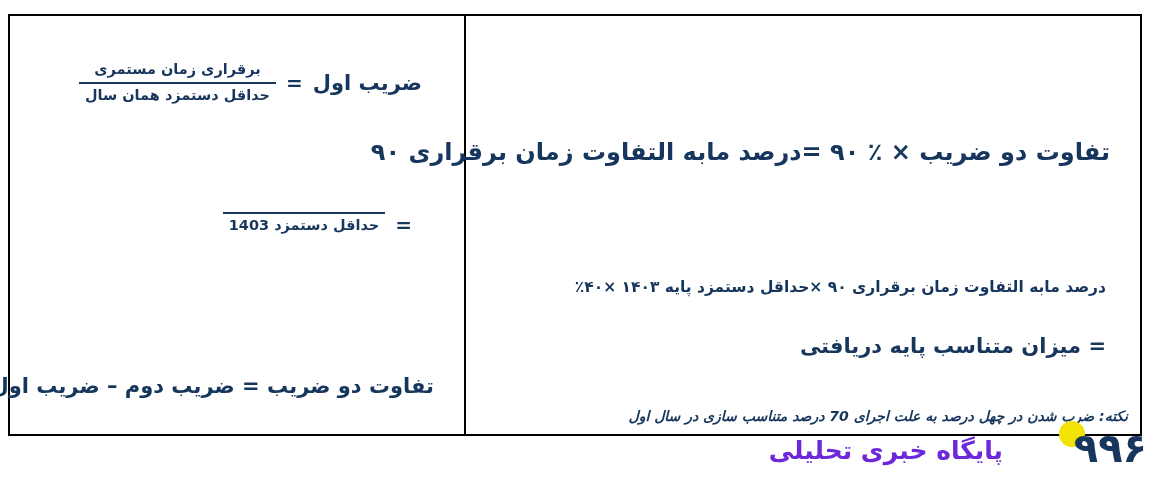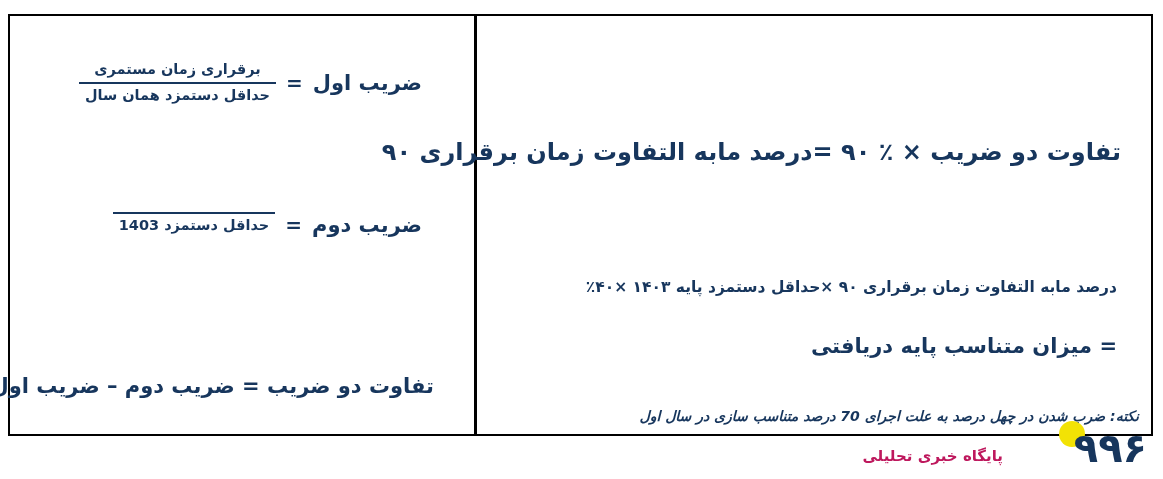--- a/index.html
+++ b/index.html
@@ -28,21 +28,21 @@
     box-sizing: border-box;
     background: #ffffff;
   }
   .panel-left {
     left: 8px;
     top: 14px;
     width: 468px;
     height: 422px;
   }
   .panel-right {
-    left: 475px;
+    left: 464px;
     top: 14px;
     width: 678px;
     height: 422px;
   }
 
   
   .fa {
     direction: rtl;
     unicode-bidi: isolate;
     color: #17365d;
@@ -146,23 +146,23 @@
     position: absolute;
     left: 0;
     right: 0;
     bottom: 6px;
     height: 62px;
   }
   .logo-text {
     position: absolute;
     right: 160px;
     bottom: 8px;
-    font-size: 15px;
-    font-weight: bold;
-    color: #be185d;
+    font-size: 25px;
+    font-weight: bold;
+    color: #6d28d9;
     direction: rtl;
     white-space: nowrap;
   }
   .logo-mark {
     position: absolute;
     right: 16px;
     bottom: 2px;
     font-size: 40px;
     font-weight: bold;
     color: #17365d;
@@ -191,21 +191,20 @@
       <span class="formula-label fa">ضریب اول</span>
       <span class="eq">=</span>
       <span class="fraction">
         <span class="num fa">برقراری زمان مستمری</span>
         <span class="bar"></span>
         <span class="den fa">حداقل دستمزد همان سال</span>
       </span>
     </div>
 
     <div class="formula-row row-2">
-      <span class="formula-label fa">ضریب دوم</span>
       <span class="eq">=</span>
       <span class="fraction">
         <span class="bar"></span>
         <span class="den fa">حداقل دستمزد 1403</span>
       </span>
     </div>
 
     <div class="row-3 fa">تفاوت دو ضریب  =  ضریب دوم – ضریب اول</div>
   </div>
 

